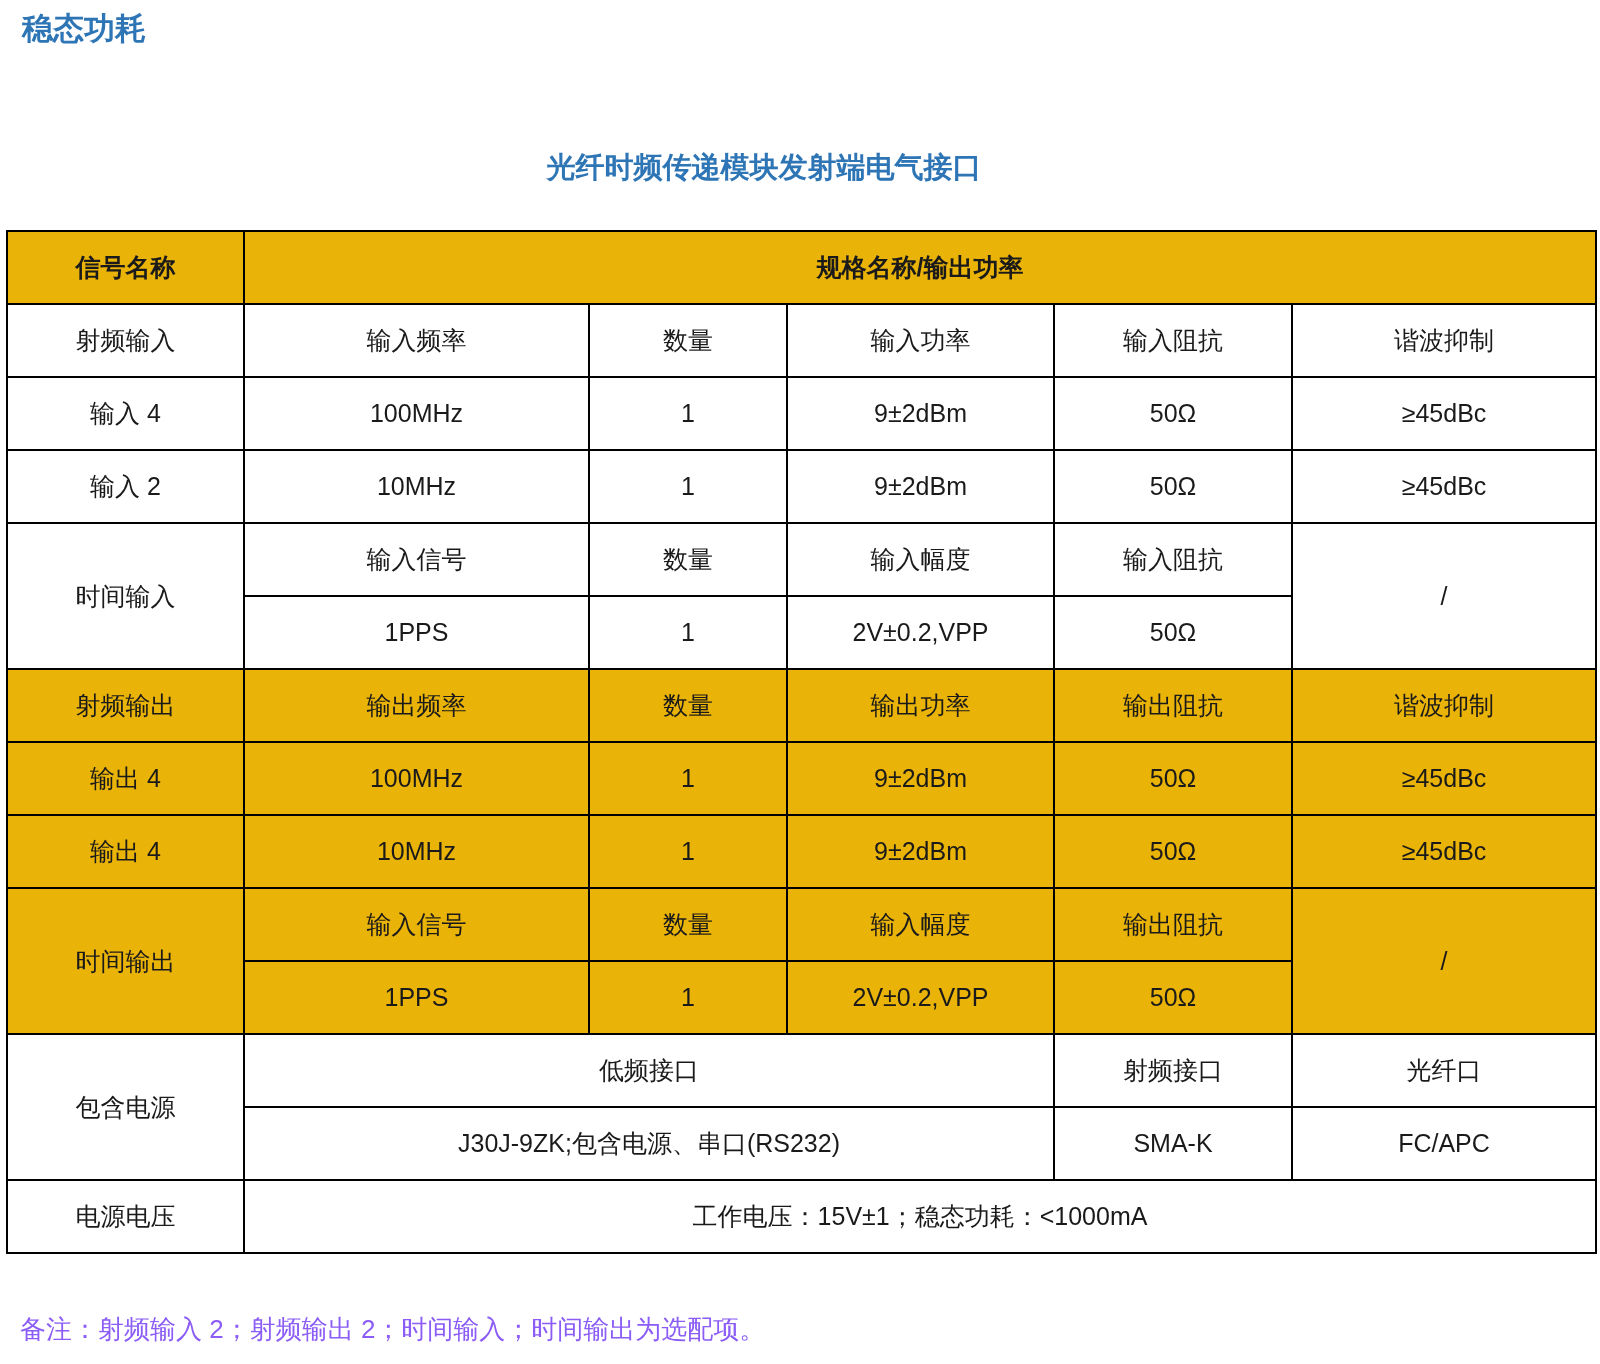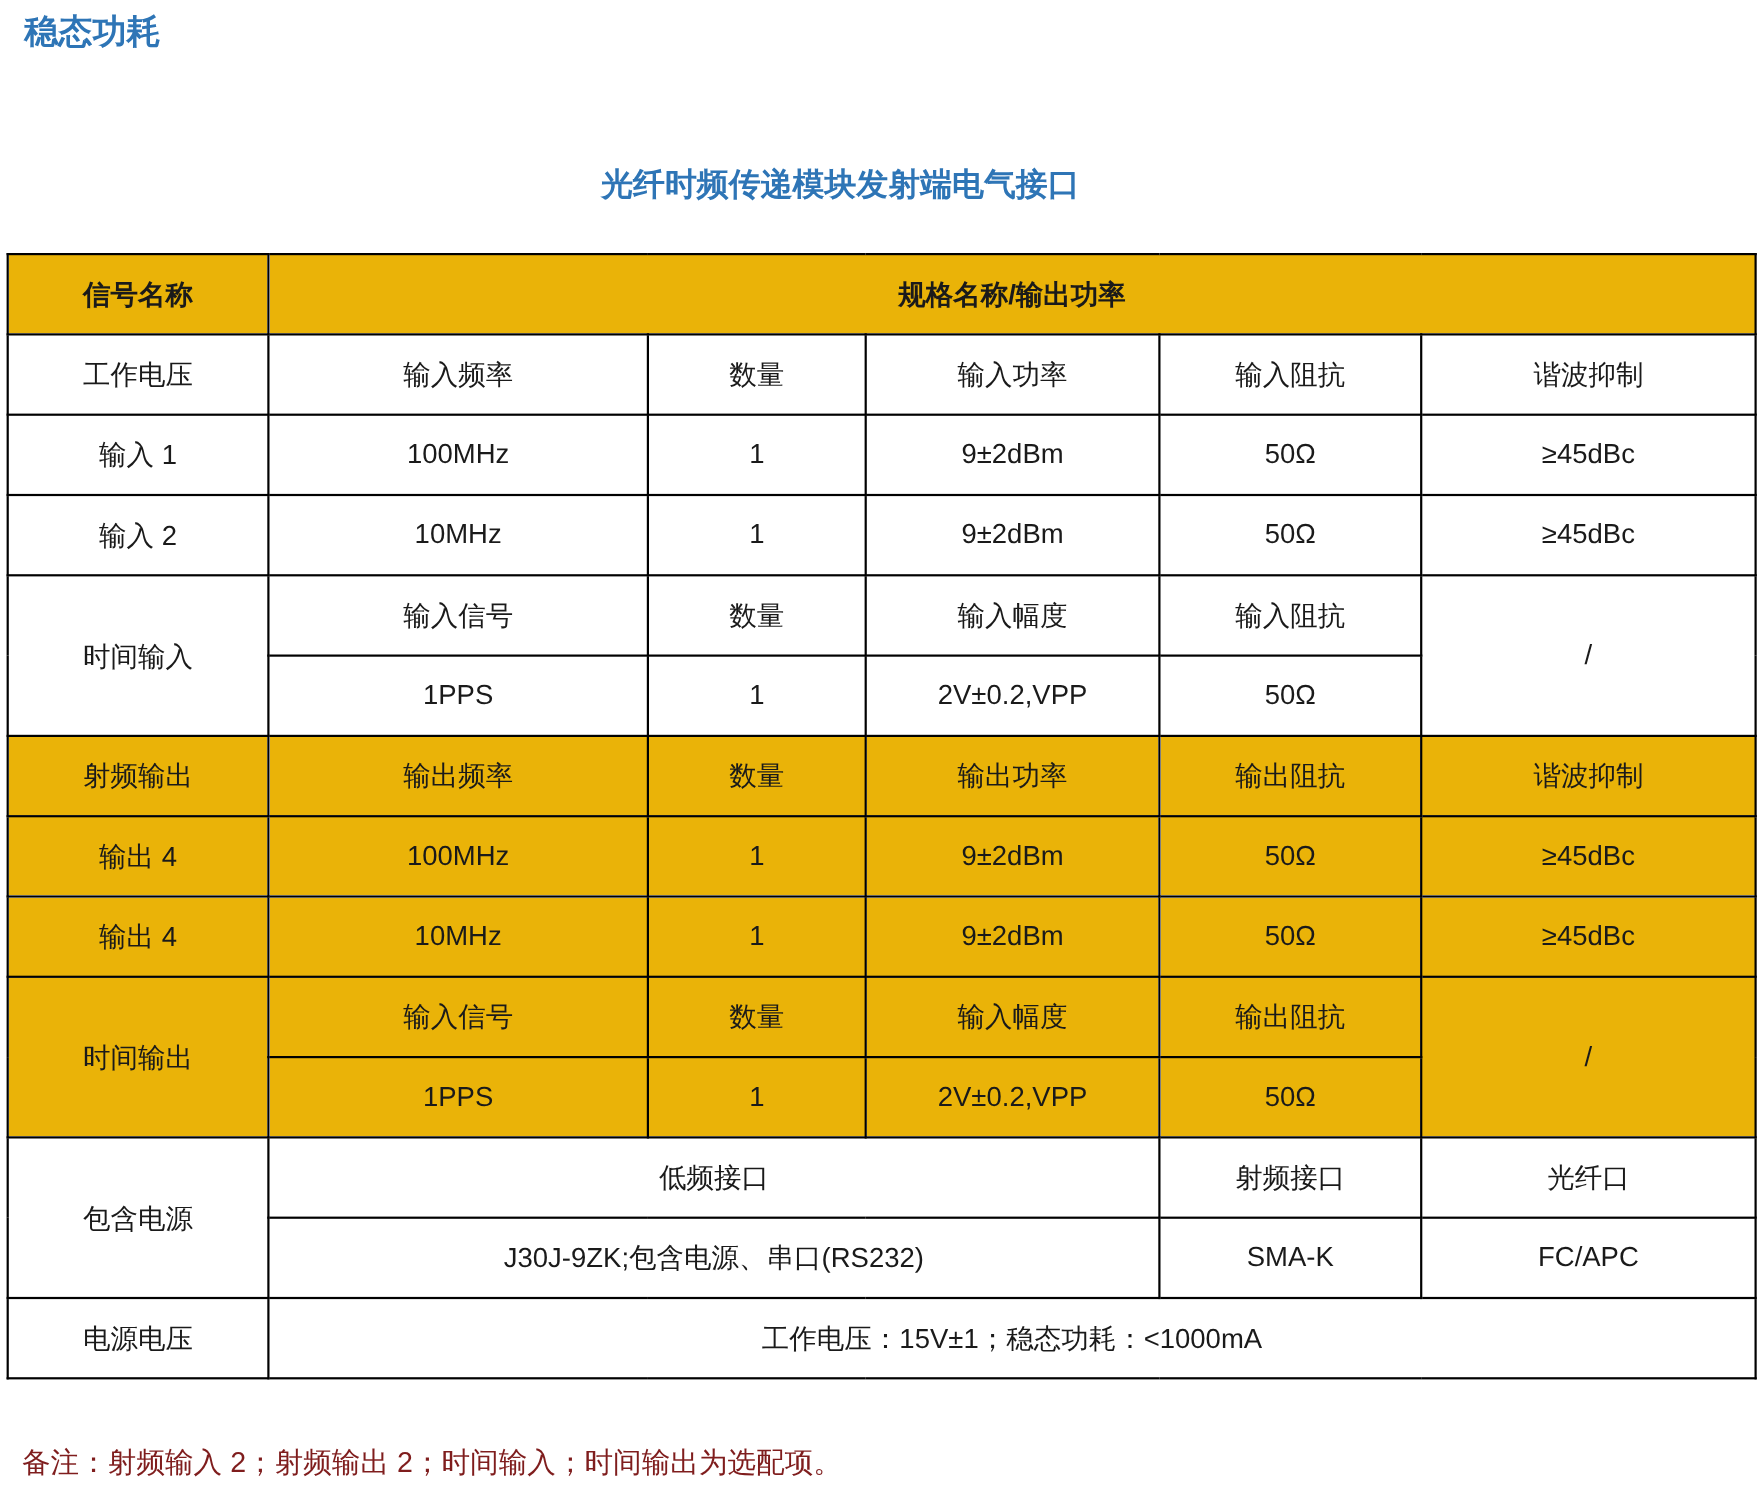--- a/index.html
+++ b/index.html
@@ -52,21 +52,21 @@
     overflow: hidden;
   }
   .spec-table tr { height: 73px; }
   .spec-table td.hdr { font-weight: bold; }
   .spec-table td.gray { background: #eab308; }
   .footnote {
     position: absolute;
     left: 20px;
     top: 1312px;
     font-size: 26px;
-    color: #7f1d1d;
+    color: #8b5cf6;
   }
 </style>
 </head>
 <body>
 
 <div class="page">
 
   <div class="section-title">稳态功耗</div>
 
   <div class="table-title">光纤时频传递模块发射端电气接口</div>
@@ -81,29 +81,29 @@
         <col style="width:304px">
     </colgroup>
     <tbody>
 
       <tr>
         <td class="hdr gray">信号名称</td>
         <td class="hdr gray" colspan="5">规格名称/输出功率</td>
       </tr>
 
       <tr>
-        <td>工作电压</td>
+        <td>射频输入</td>
         <td>输入频率</td>
         <td>数量</td>
         <td>输入功率</td>
         <td>输入阻抗</td>
         <td>谐波抑制</td>
       </tr>
       <tr>
-        <td>输入 1</td>
+        <td>输入 4</td>
         <td>100MHz</td>
         <td>1</td>
         <td>9±2dBm</td>
         <td>50Ω</td>
         <td>≥45dBc</td>
       </tr>
       <tr>
         <td>输入 2</td>
         <td>10MHz</td>
         <td>1</td>

